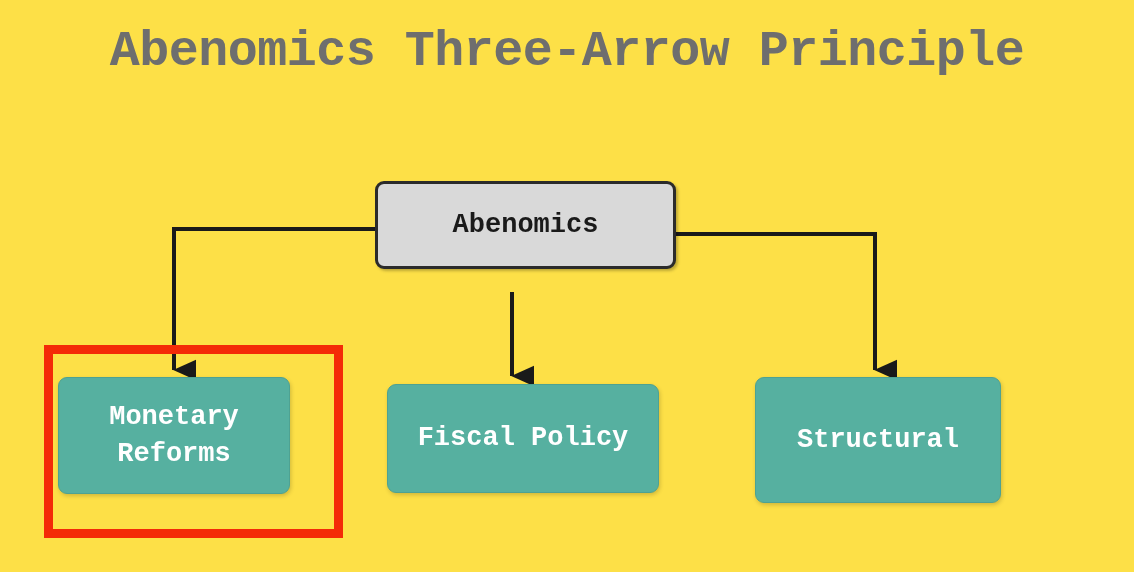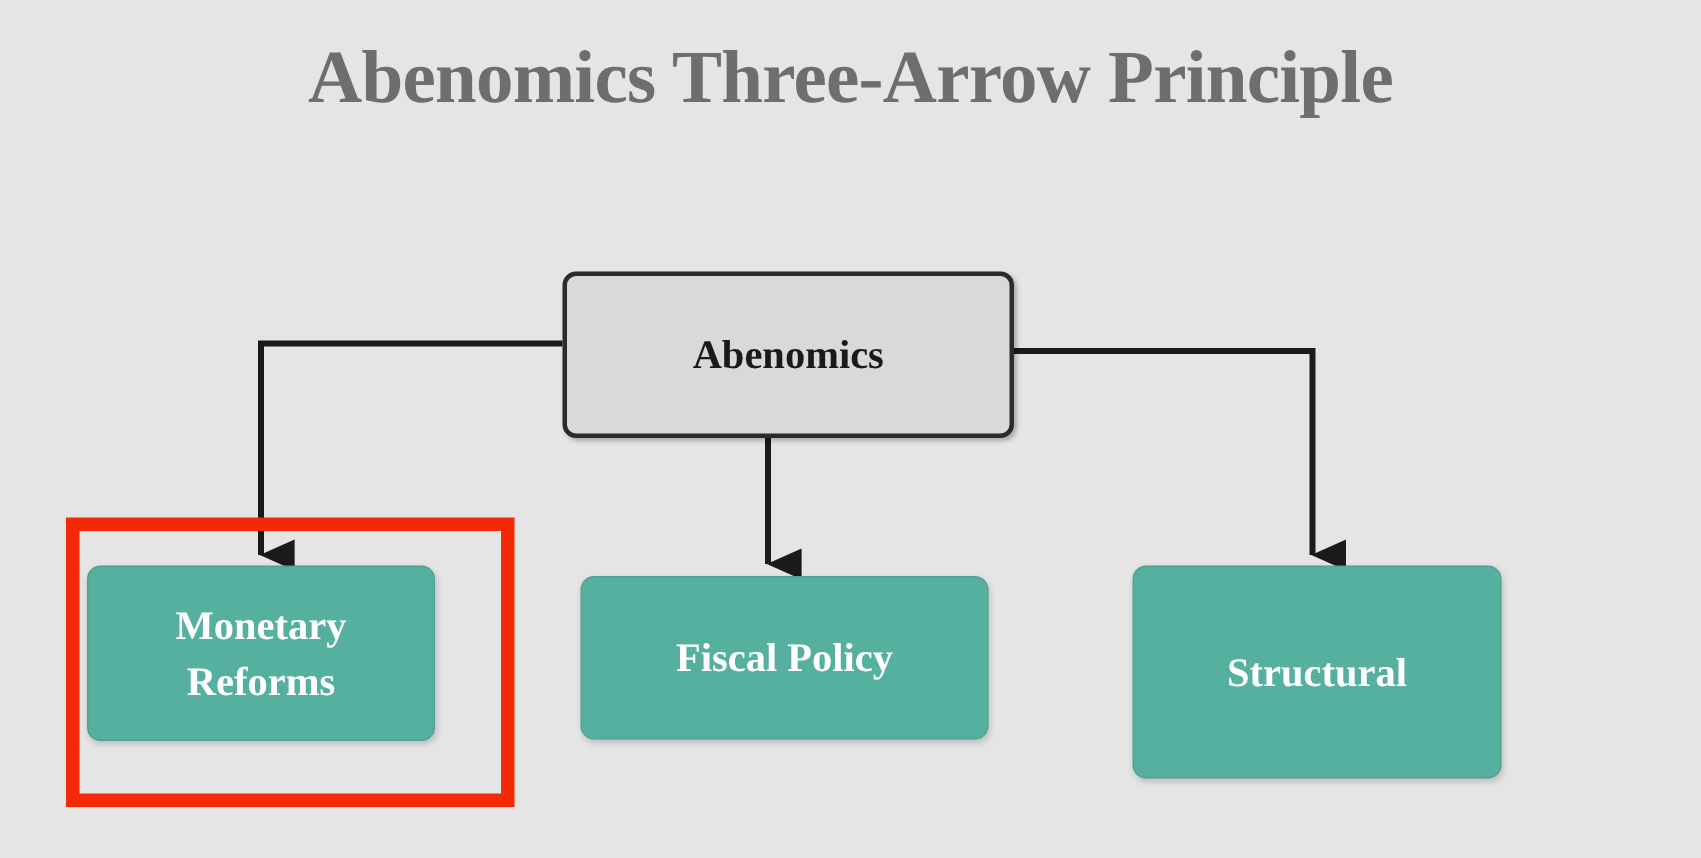--- a/index.html
+++ b/index.html
@@ -4,23 +4,23 @@
 <style>
   html, body {
     margin: 0;
     padding: 0;
     background: #ffffff;
   }
   #page {
     position: relative;
     width: 1134px;
     height: 572px;
-    background: #e5e5e5;
+    background: #fde047;
     overflow: hidden;
-    font-family: Liberation Serif, serif;
+    font-family: Liberation Mono, monospace;
   }
 
   
   #diagram-title {
     position: absolute;
     left: 0;
     top: 24px;
     width: 1134px;
     text-align: center;
     font-size: 50px;
@@ -40,21 +40,21 @@
     justify-content: center;
     text-align: center;
     font-weight: bold;
     line-height: 1.35;
   }
 
   .node-root {
     left: 375px;
     top: 181px;
     width: 301px;
-    height: 111px;
+    height: 88px;
     background: #d9d9d9;
     border: 3px solid #2b2b2b;
     border-radius: 9px;
     color: #1a1a1a;
     font-size: 27px;
     box-shadow: 2px 2px 3px rgba(0,0,0,0.25);
   }
 
   .node-leaf {
     background: #56b0a0;
@@ -76,21 +76,21 @@
     left: 387px;
     top: 384px;
     width: 272px;
     height: 109px;
   }
 
   .node-structural {
     left: 755px;
     top: 377px;
     width: 246px;
-    height: 142px;
+    height: 126px;
   }
 
   
   #connectors {
     position: absolute;
     left: 0;
     top: 0;
     width: 1134px;
     height: 572px;
     pointer-events: none;

